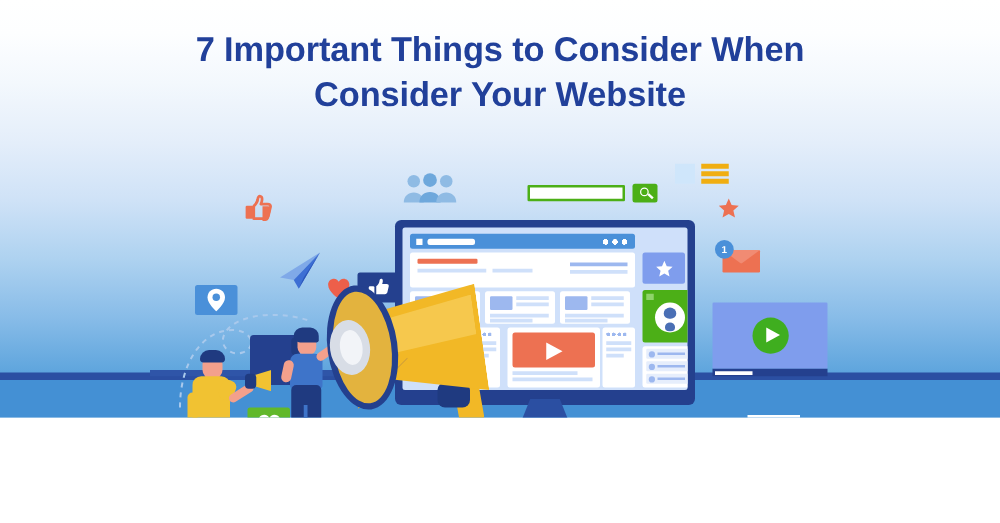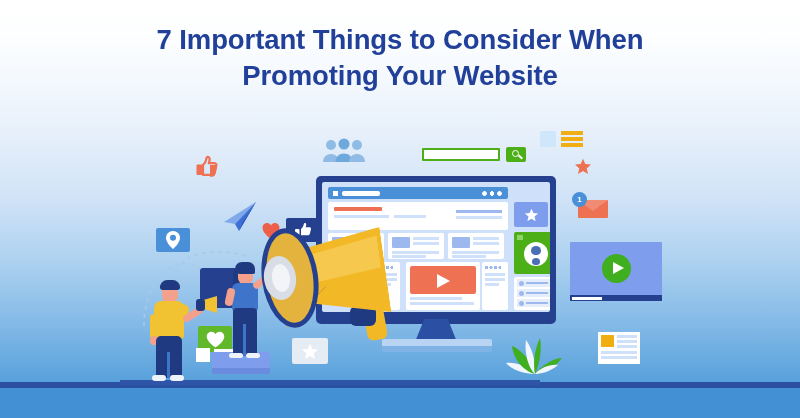--- a/index.html
+++ b/index.html
@@ -3,21 +3,21 @@
 <meta charset="utf-8">
 <style>
   * { margin:0; padding:0; box-sizing:border-box; }
   html,body { width:800px; height:418px; overflow:hidden; }
   body {
     font-family:"Liberation Sans", sans-serif;
     background:#ffffff;
     position:relative;
   }
   #banner {
-    position:absolute; left:0; top:0; width:800px; height:418px;
+    position:absolute; left:0; top:0; width:800px; height:334px;
     background:linear-gradient(180deg,
        #ffffff 0%, #fdfeff 8%, #f3f8fd 20%,
        #e4eefa 34%, #cfe2f7 48%, #aed2f0 62%,
        #88bce8 76%, #62a7de 88%, #4a97d8 96%, #4692d6 100%);
     overflow:hidden;
   }
   
   #title {
     position:absolute; left:0; top:22px; width:800px;
     text-align:center;
@@ -237,21 +237,21 @@
   .dashed-path { position:absolute; left:140px; top:250px; width:120px; height:78px; }
   #plant { position:absolute; left:502px; top:336px; width:66px; height:38px; }
 </style>
 </head>
 <body>
 
 <div id="banner">
 
   <div id="title">
     <span class="ln">7 Important Things to Consider When</span>
-    <span class="ln">Promoting Your Website</span>
+    <span class="ln">Consider Your Website</span>
   </div>
 
   <div class="ground-band"></div>
   <div class="ground-line"></div>
   <div class="ground-line2"></div>
 
   <div class="fi" id="icon-search">
     <div style="position:absolute;left:0;top:2px;width:78px;height:13px;border:2.5px solid #4caf17;background:#fff;border-radius:1px;"></div>
     <div style="position:absolute;left:84px;top:1px;width:20px;height:15px;background:#4caf17;border-radius:2px;">
       <div style="position:absolute;left:6px;top:3px;width:7px;height:7px;border:1.8px solid #fff;border-radius:50%;"></div>

